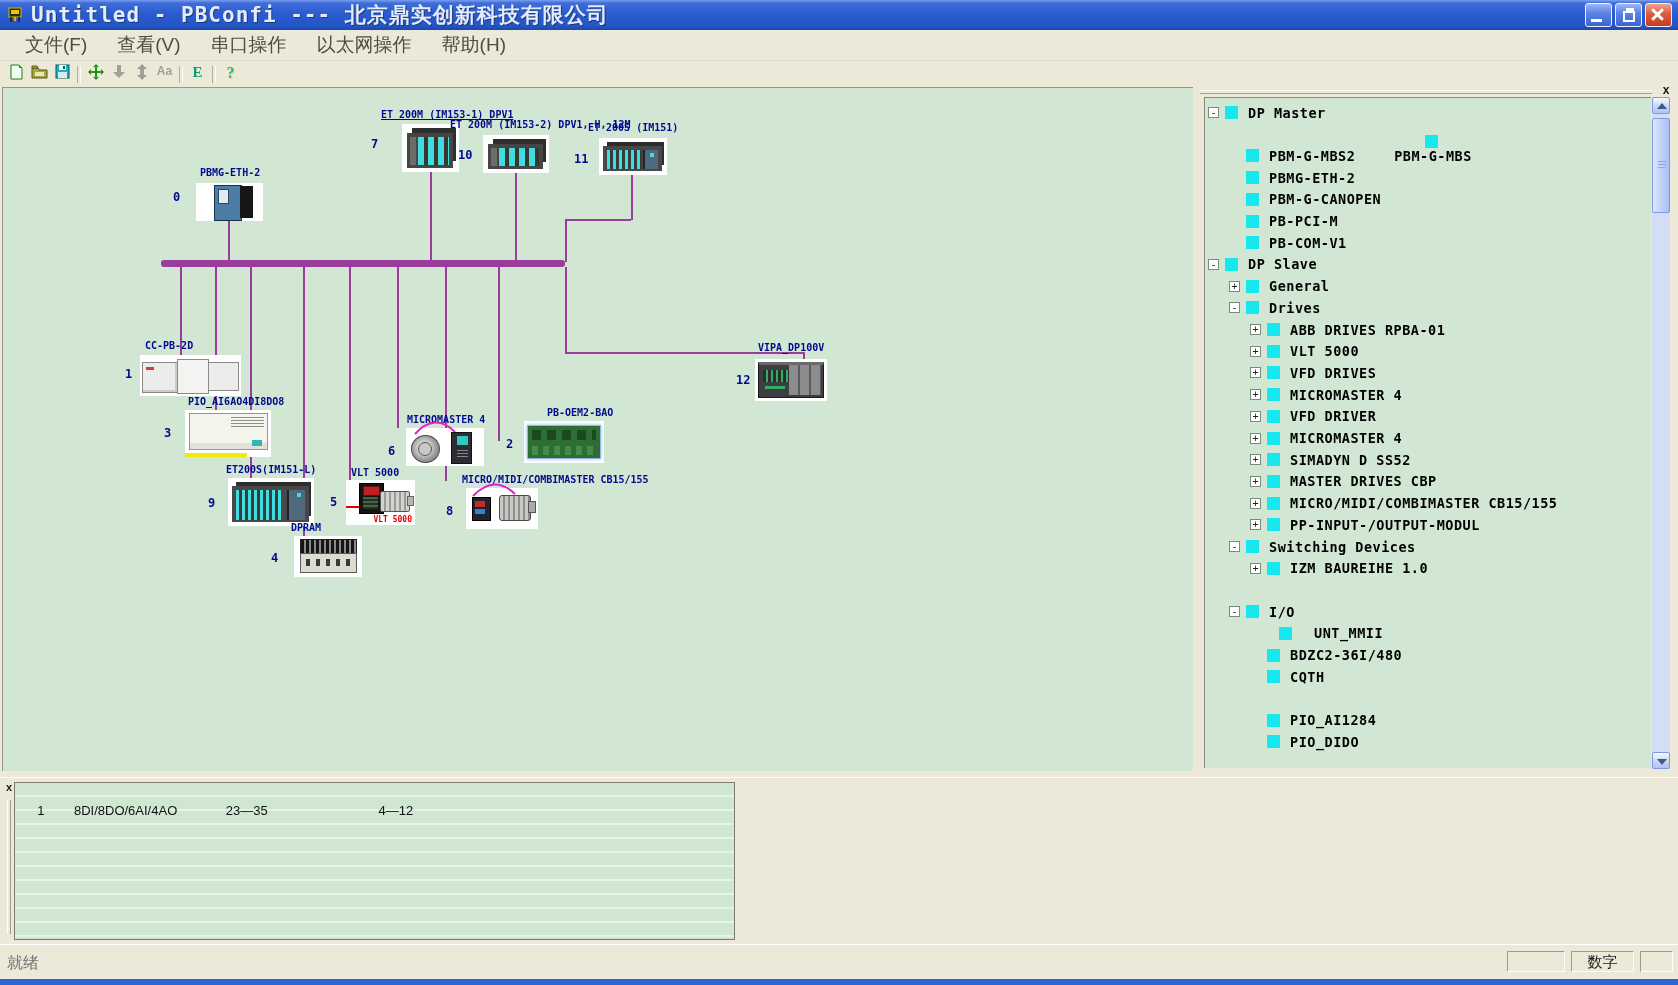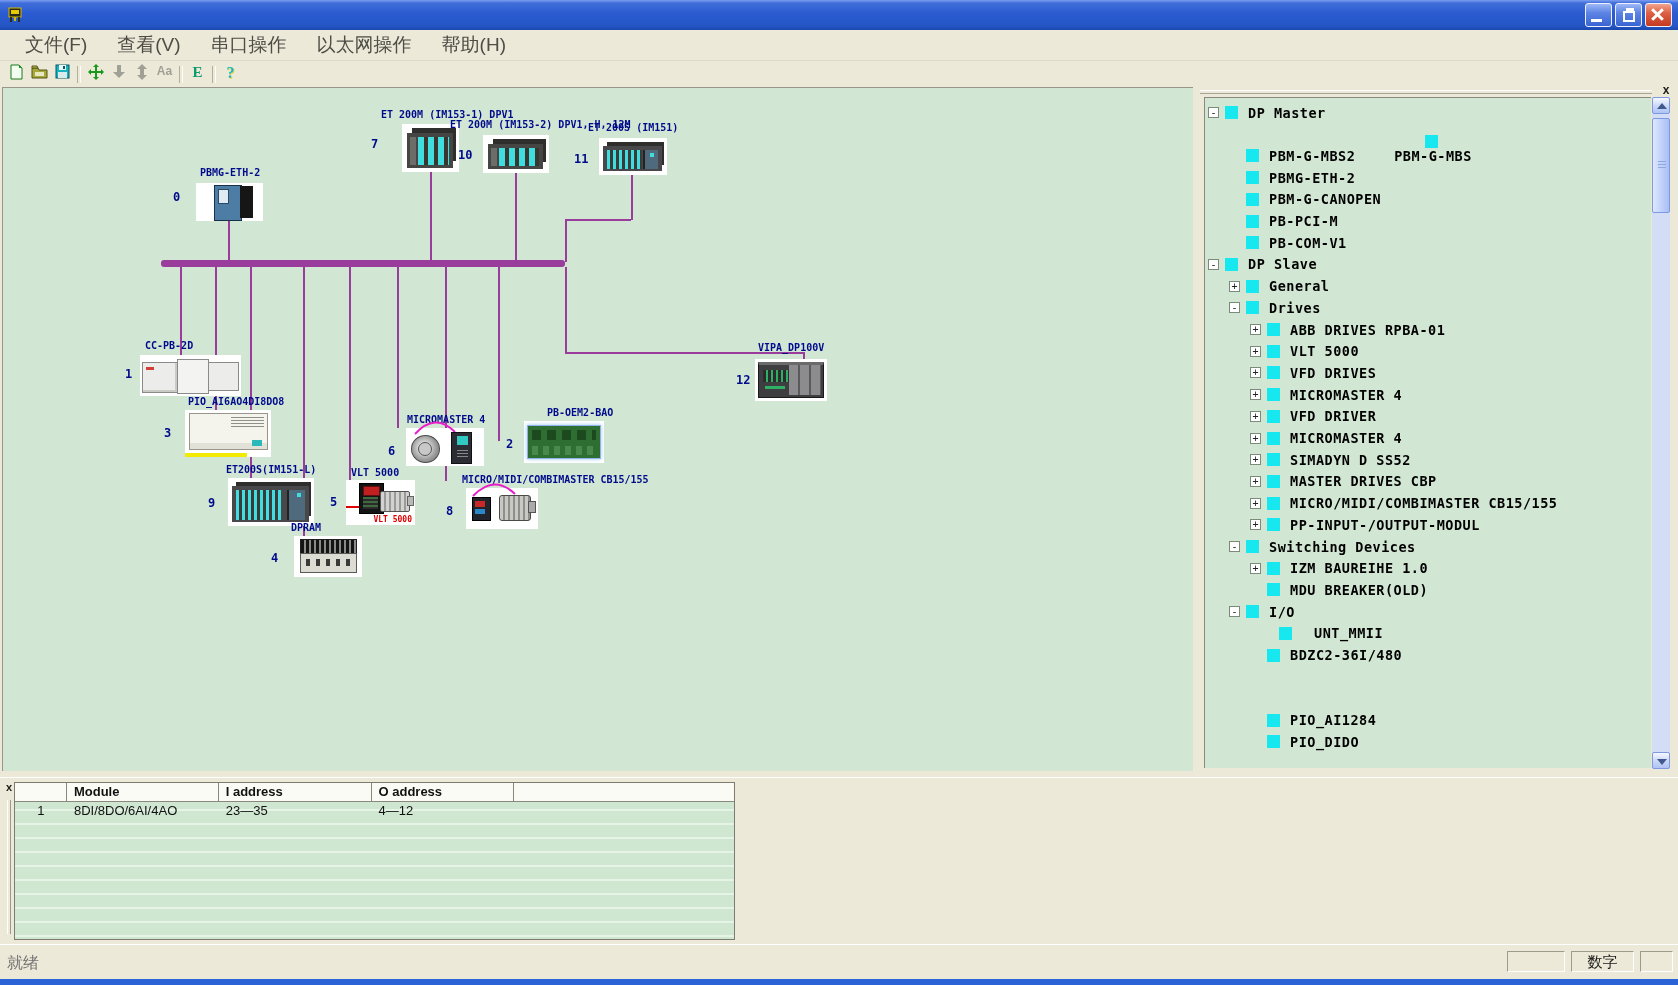--- a/index.html
+++ b/index.html
@@ -139,20 +139,21 @@
 <div id="titlebar">
   <span class="app-icon">
     <svg width="18" height="18" viewBox="0 0 18 18">
       <rect x="3" y="2" width="12" height="9" fill="#2a2a1a" stroke="#d8b800"></rect>
       <rect x="5" y="4" width="8" height="4" fill="#e8c800"></rect>
       <rect x="4" y="11" width="2" height="5" fill="#2a2a1a"></rect>
       <rect x="12" y="11" width="2" height="5" fill="#2a2a1a"></rect>
       <rect x="8" y="11" width="2" height="4" fill="#d8b800"></rect>
     </svg>
   </span>
+  <span class="title-text">Untitled - PBConfi --- 北京鼎实创新科技有限公司</span>
   <span class="winbtns">
     <span class="winbtn min"></span>
     <span class="winbtn restore"></span>
     <span class="winbtn close"></span>
   </span>
 </div>
 
 <div id="menubar">
     <span class="menu-item">文件(F)</span>
     <span class="menu-item">查看(V)</span>
@@ -251,21 +252,21 @@
     <div class="seg" style="left: 562px; top: 179px; width: 2px; height: 85px;"></div>
     <div class="seg" style="left: 562px; top: 264px; width: 238px; height: 2px;"></div>
     <div class="seg" style="left: 800px; top: 264px; width: 2px; height: 10px;"></div>
     <div class="dev-label" style="left: 197px; top: 79px;">PBMG-ETH-2</div>
     <div class="dev-num" style="left: 170px; top: 102px;">0</div>
     <div class="dev-img k-gateway" style="left: 193px; top: 95px; width: 67px; height: 38px;">
       <i class="a"></i>
       <i class="b"></i>
       <i class="c"></i>
     </div>
-    <div class="dev-label" style="left: 378px; top: 21px;">ET 200M (IM153-1) DPV1</div>
+    <div class="dev-label" style="left: 378px; top: 21px; text-decoration: underline;">ET 200M (IM153-1) DPV1</div>
     <div class="dev-num" style="left: 368px; top: 49px;">7</div>
     <div class="dev-img k-rackm" style="left: 399px; top: 36px; width: 57px; height: 48px;">
       <i class="a"></i>
       <i class="m"></i>
       <i class="s"></i>
     </div>
     <div class="dev-label" style="left: 447px; top: 31px;">ET 200M (IM153-2) DPV1, H, 12M</div>
     <div class="dev-num" style="left: 455px; top: 60px;">10</div>
     <div class="dev-img k-rackm" style="left: 480px; top: 47px; width: 66px; height: 38px;">
       <i class="a"></i>
@@ -470,39 +471,39 @@
       <div class="trow" style="top: 438px;">
         <span class="texp" style="margin-left: 24px;">-</span>
         <span class="tico"></span>
         <span class="tlab">Switching Devices</span>
       </div>
       <div class="trow" style="top: 459.7px;">
         <span class="texp" style="margin-left: 45px;">+</span>
         <span class="tico"></span>
         <span class="tlab">IZM BAUREIHE 1.0</span>
       </div>
-      <div class="trow" style="top: 481.4px;">
-        <span class="texp" style="visibility: hidden; margin-left: 45px;"></span>
-        <span class="tico"></span>
-        <span class="tlab">MDU BREAKER(OLD)</span>
-      </div>
       <div class="trow" style="top: 503.1px;">
         <span class="texp" style="margin-left: 24px;">-</span>
         <span class="tico"></span>
         <span class="tlab">I/O</span>
       </div>
       <div class="trow" style="top: 524.8px; gap: 12px;">
         <span class="texp" style="visibility: hidden; margin-left: 45px;"></span>
         <span class="tico"></span>
         <span class="tlab">UNT_MMII</span>
       </div>
       <div class="trow" style="top: 546.5px;">
         <span class="texp" style="visibility: hidden; margin-left: 45px;"></span>
         <span class="tico"></span>
         <span class="tlab">BDZC2-36I/480</span>
+      </div>
+      <div class="trow" style="top: 568.2px;">
+        <span class="texp" style="visibility: hidden; margin-left: 45px;"></span>
+        <span class="tico"></span>
+        <span class="tlab">CQTH</span>
       </div>
       <div class="trow" style="top: 611.6px;">
         <span class="texp" style="visibility: hidden; margin-left: 45px;"></span>
         <span class="tico"></span>
         <span class="tlab">PIO_AI1284</span>
       </div>
       <div class="trow" style="top: 633.3px;">
         <span class="texp" style="visibility: hidden; margin-left: 45px;"></span>
         <span class="tico"></span>
         <span class="tlab">PIO_DIDO</span>
@@ -512,27 +513,20 @@
     <div class="sarr up" style="top:0"></div>
     <div class="sthumb"></div>
     <div class="sarr down" style="bottom:0"></div>
   </div>
 </div>
 
 <div id="bottom-dock">
   <div class="dock-x">x</div>
   <div class="dock-grip"></div>
   <div id="iotable">
-    <div class="thead">
-        <div class="thcell" style="width: 52px;"></div>
-        <div class="thcell" style="width: 152px;">Module</div>
-        <div class="thcell" style="width: 153px;">I address</div>
-        <div class="thcell" style="width: 143px;">O address</div>
-        <div class="thcell" style="width: 220px; border-right: none;"></div>
-      </div>
     <div class="tdatarow">
         <div class="tdcell num" style="width: 52px;">1</div>
         <div class="tdcell" style="width: 152px;">8DI/8DO/6AI/4AO</div>
         <div class="tdcell" style="width: 153px;">23—35</div>
         <div class="tdcell" style="width: 143px;">4—12</div>
         <div class="tdcell" style="width: 220px;"></div>
       </div>
   </div>
 </div>
 

